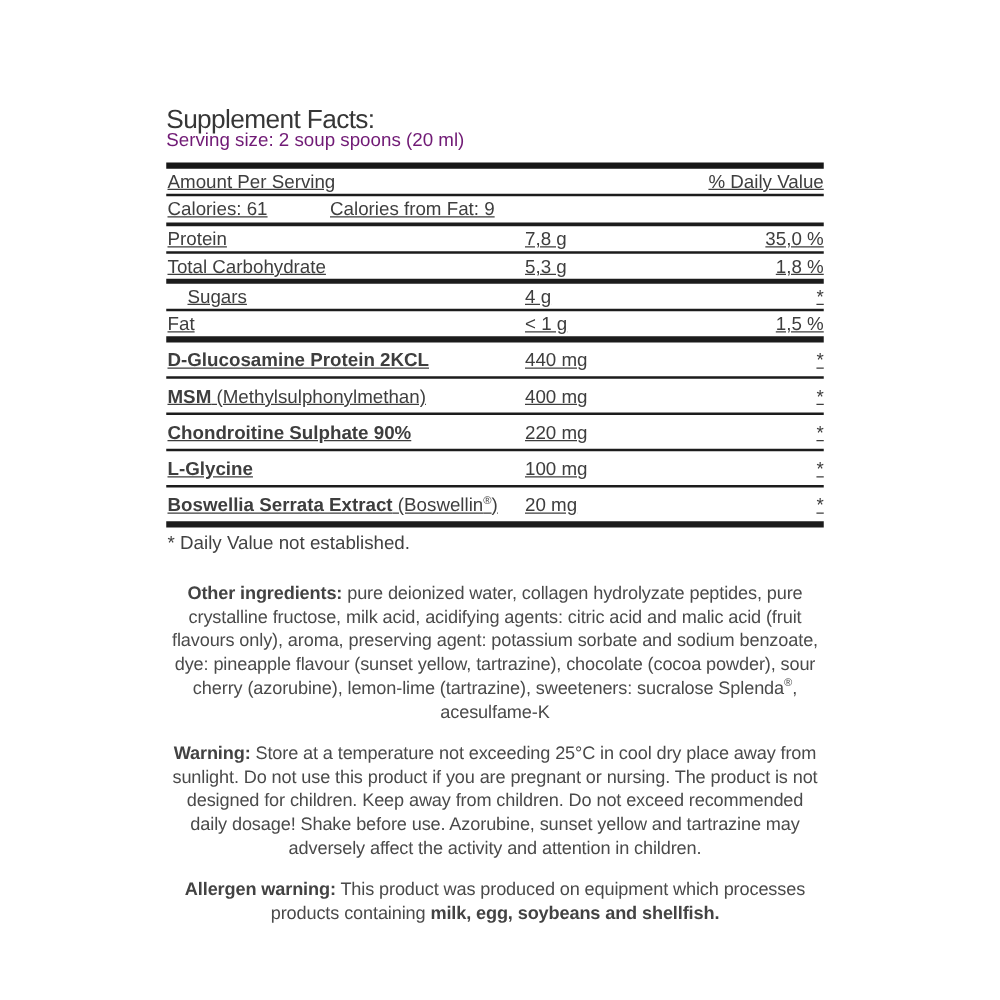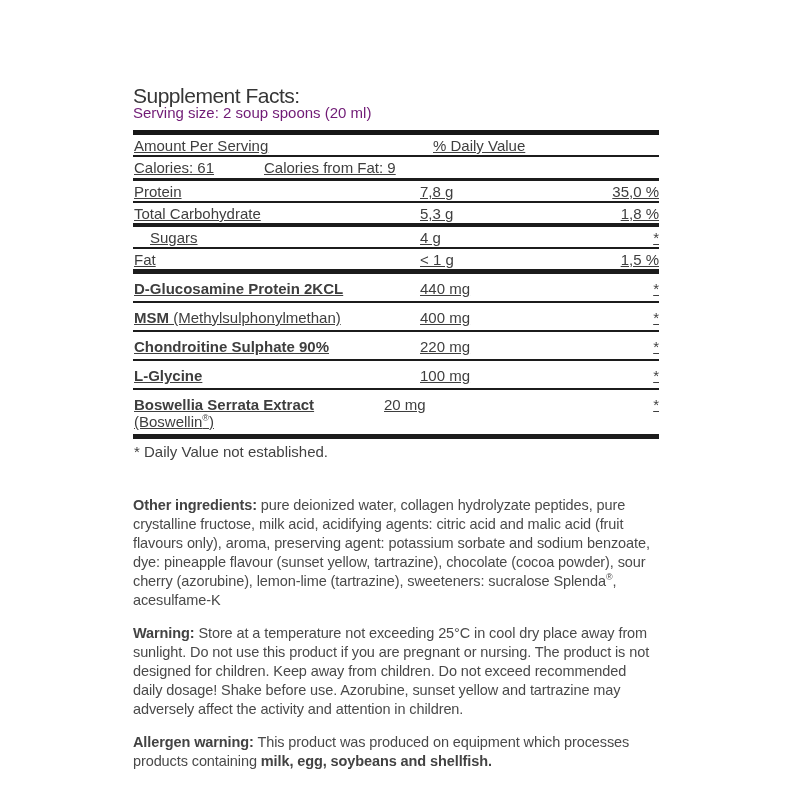--- a/index.html
+++ b/index.html
@@ -37,49 +37,49 @@
     align-items: baseline;
     font-size: 15px;
     color: #3e3e3e;
     text-decoration: underline;
   }
   .hdr-row {
     padding: 2px 0 1px 1px;
     border-bottom: 2px solid #1c1c1c;
   }
   .hdr-row .name-col { flex: 1; }
-  .hdr-row .dv-hdr { width: 226px; text-align: left; }
+  .hdr-row .dv-hdr { width: 226px; text-align: right; }
   .cal-row {
     padding: 2px 0 2px 1px;
     border-bottom: 3px solid #1c1c1c;
   }
   .cal-row .cal { width: 130px; }
   .cal-row .cal-fat { flex: 1; }
   .nut-row {
     padding: 2px 0 1px 1px;
     border-bottom: 2px solid #1c1c1c;
   }
   .nut-row.group-end { border-bottom-width: 4px; }
   .nut-row.section-end { border-bottom-width: 5px; }
   .name-cell { flex: 1; }
   .name-cell.indent { padding-left: 16px; }
   .amt-cell { width: 100px; }
   .dv-cell { width: 139px; text-align: right; }
   .act-row {
     padding: 6px 0 4px 1px;
     border-bottom: 2px solid #1c1c1c;
   }
-  .act-row:last-child { border-bottom-width: 5px; gap: 36px; }
+  .act-row:last-child { border-bottom-width: 5px; }
   .act-row .name-cell b { font-weight: bold; }
   .footnote {
     padding: 4px 0 0 1px;
     font-size: 15px;
     color: #424242;
   }
-  .paragraphs { margin-top: 36px; }
+  .paragraphs { margin-top: 23px; text-align: center; }
   .paragraphs p {
     margin: 0 0 14px 0;
     font-size: 14.5px;
     line-height: 19px;
     letter-spacing: -0.1px;
     color: #4a4a4a;
   }
   .paragraphs p b { color: #434343; }
   sup {
     font-size: 9px;

